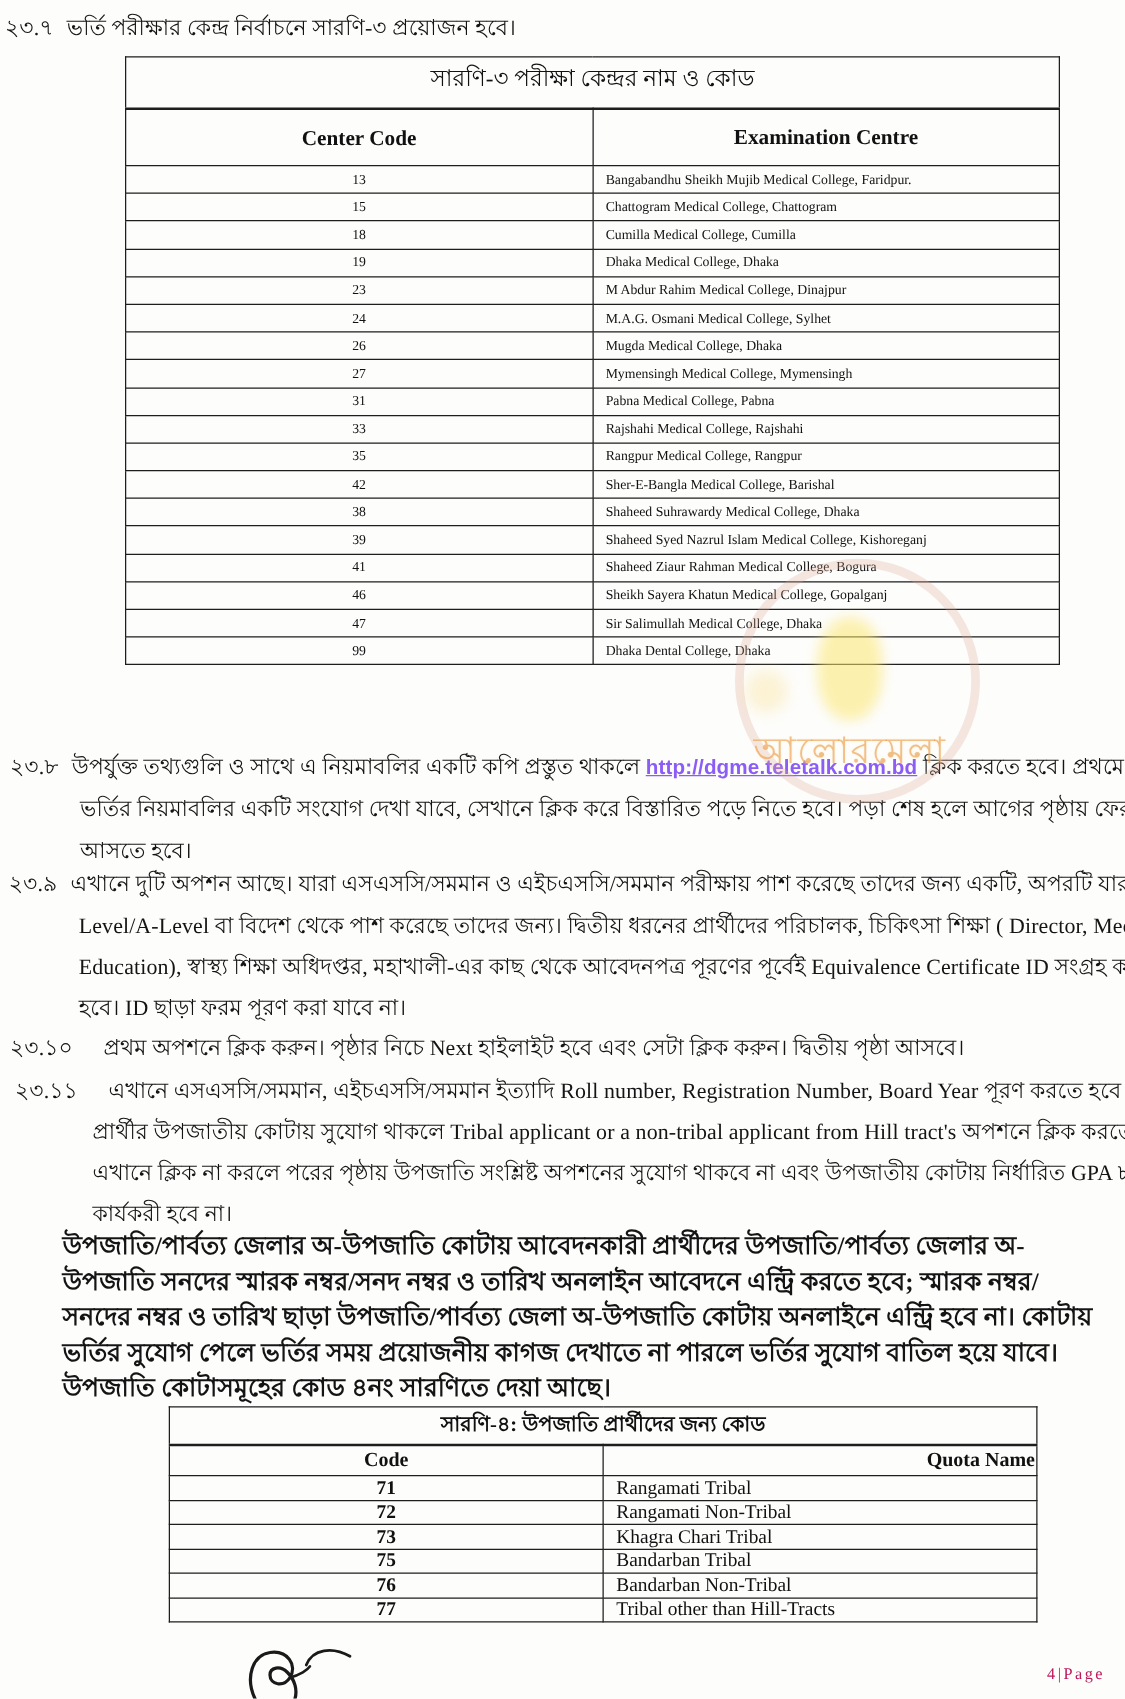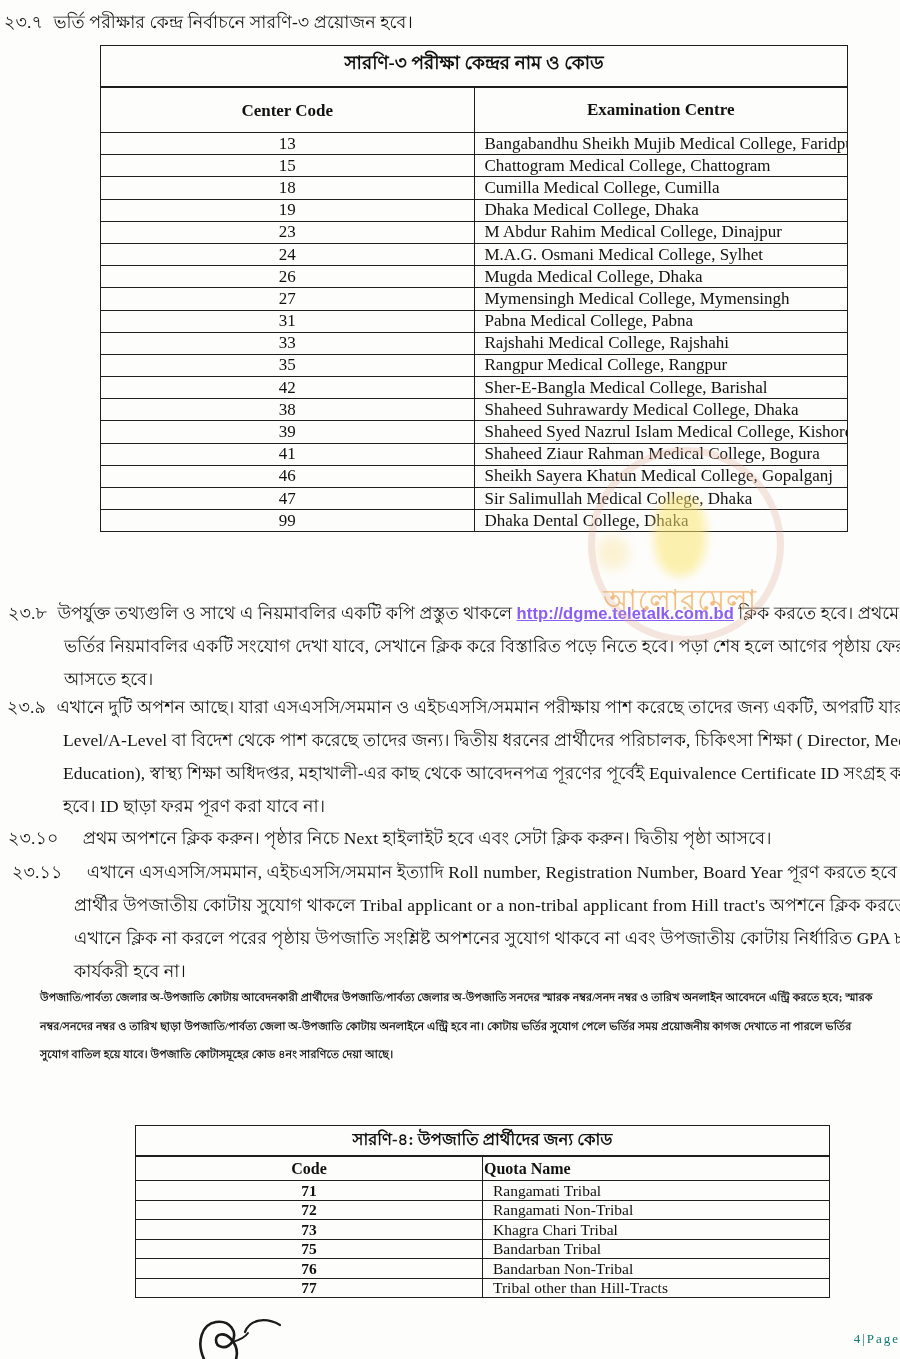--- a/index.html
+++ b/index.html
@@ -24,54 +24,54 @@
     letter-spacing:.1px;
   }
   .pnum{font-weight:normal;margin-right:6px;}
   .pnum-wide{margin-right:20px;}
   .intro{left:4px;top:6px;width:880px;padding-left:0;text-indent:0;}
   .p238{left:4px;top:597px;width:874px;}
   .p239{left:3px;top:691px;width:872px;}
   .p2310{left:8px;top:822px;width:882px;padding-left:0;text-indent:0;}
   .p2311{left:8px;top:856px;width:872px;padding-left:66px;text-indent:-62px;}
   .pbold{
-    left:40px;top:983px;width:834px;
-    font-weight:bold;font-size:11px;line-height:28.5px;
+    left:50px;top:983px;width:834px;
+    font-weight:bold;font-size:20px;line-height:28.5px;
     padding-left:0;text-indent:0;
   }
   .url{
     font-family:"Liberation Sans", sans-serif;
     font-weight:bold;
     text-decoration:underline;
     color:#8b5cf6;
     font-size:16.5px;
   }
 
   
   table{border-collapse:collapse;position:absolute;table-layout:fixed;}
   th,td{border:1.5px solid #1e1e1e;overflow:hidden;white-space:nowrap;}
 
   .t3{left:100px;top:45px;width:748px;}
   .t3 .ttl{
-    height:36px;font-size:18.5px;font-weight:bold;text-align:center;
+    height:36px;font-size:18.5px;font-weight:normal;text-align:center;
     vertical-align:top;padding-top:3px;border-bottom:2px solid #1e1e1e;
   }
   .t3 thead th{font-size:17px;}
   .t3 .hcode{width:97px;height:42px;text-align:center;font-weight:bold;line-height:19px;}
   .t3 .hcentre{text-align:center;font-weight:bold;}
-  .t3 td{height:21.2px;font-size:17px;padding:0 10px;line-height:20px;}
+  .t3 td{height:21.2px;font-size:11px;padding:0 10px;line-height:20px;}
   .t3 td.code-cell{text-align:center;padding:0 2px;}
 
   .t4{left:135px;top:1125px;width:695px;}
   .t4 .ttl{
     height:23px;font-size:16.5px;font-weight:bold;text-align:center;
     border-bottom:2px solid #1e1e1e;
   }
   .t4 .hcode{width:218px;text-align:center;font-weight:bold;font-size:16px;height:21px;}
-  .t4 .hquota{text-align:left;font-weight:bold;font-size:16px;margin-top:12px;}
+  .t4 .hquota{text-align:right;font-weight:bold;font-size:16px;margin-top:12px;}
   .t4 td{height:18.5px;font-size:15.5px;padding:0 10px;line-height:17px;}
   .t4 td.code-cell{text-align:center;font-weight:bold;padding:0 2px;}
 
   
   .wm{position:absolute;pointer-events:none;}
   .wm-ring{
     left:588px;top:447px;width:182px;height:182px;
     border:7px solid rgba(222,168,148,.28);
     border-radius:50%;
   }
@@ -91,22 +91,22 @@
     left:584px;top:577px;width:192px;
     text-align:center;
     font-size:29px;font-weight:normal;
     color:rgba(233,133,42,.5);
     letter-spacing:1px;
     text-shadow:0 0 2px rgba(250,240,200,.8);
   }
 
   
   .pageno{
-    position:absolute;right:0;top:1331px;
-    font-size:13px;letter-spacing:2px;color:#0f766e;
+    position:absolute;right:16px;top:1331px;
+    font-size:13px;letter-spacing:2px;color:#be185d;
   }
   .sig{position:absolute;left:188px;top:1312px;}
 </style>
 </head>
 <body>
 
 <div class="page">
 
   <div class="para intro">
     <span class="pnum">২৩.৭</span>

